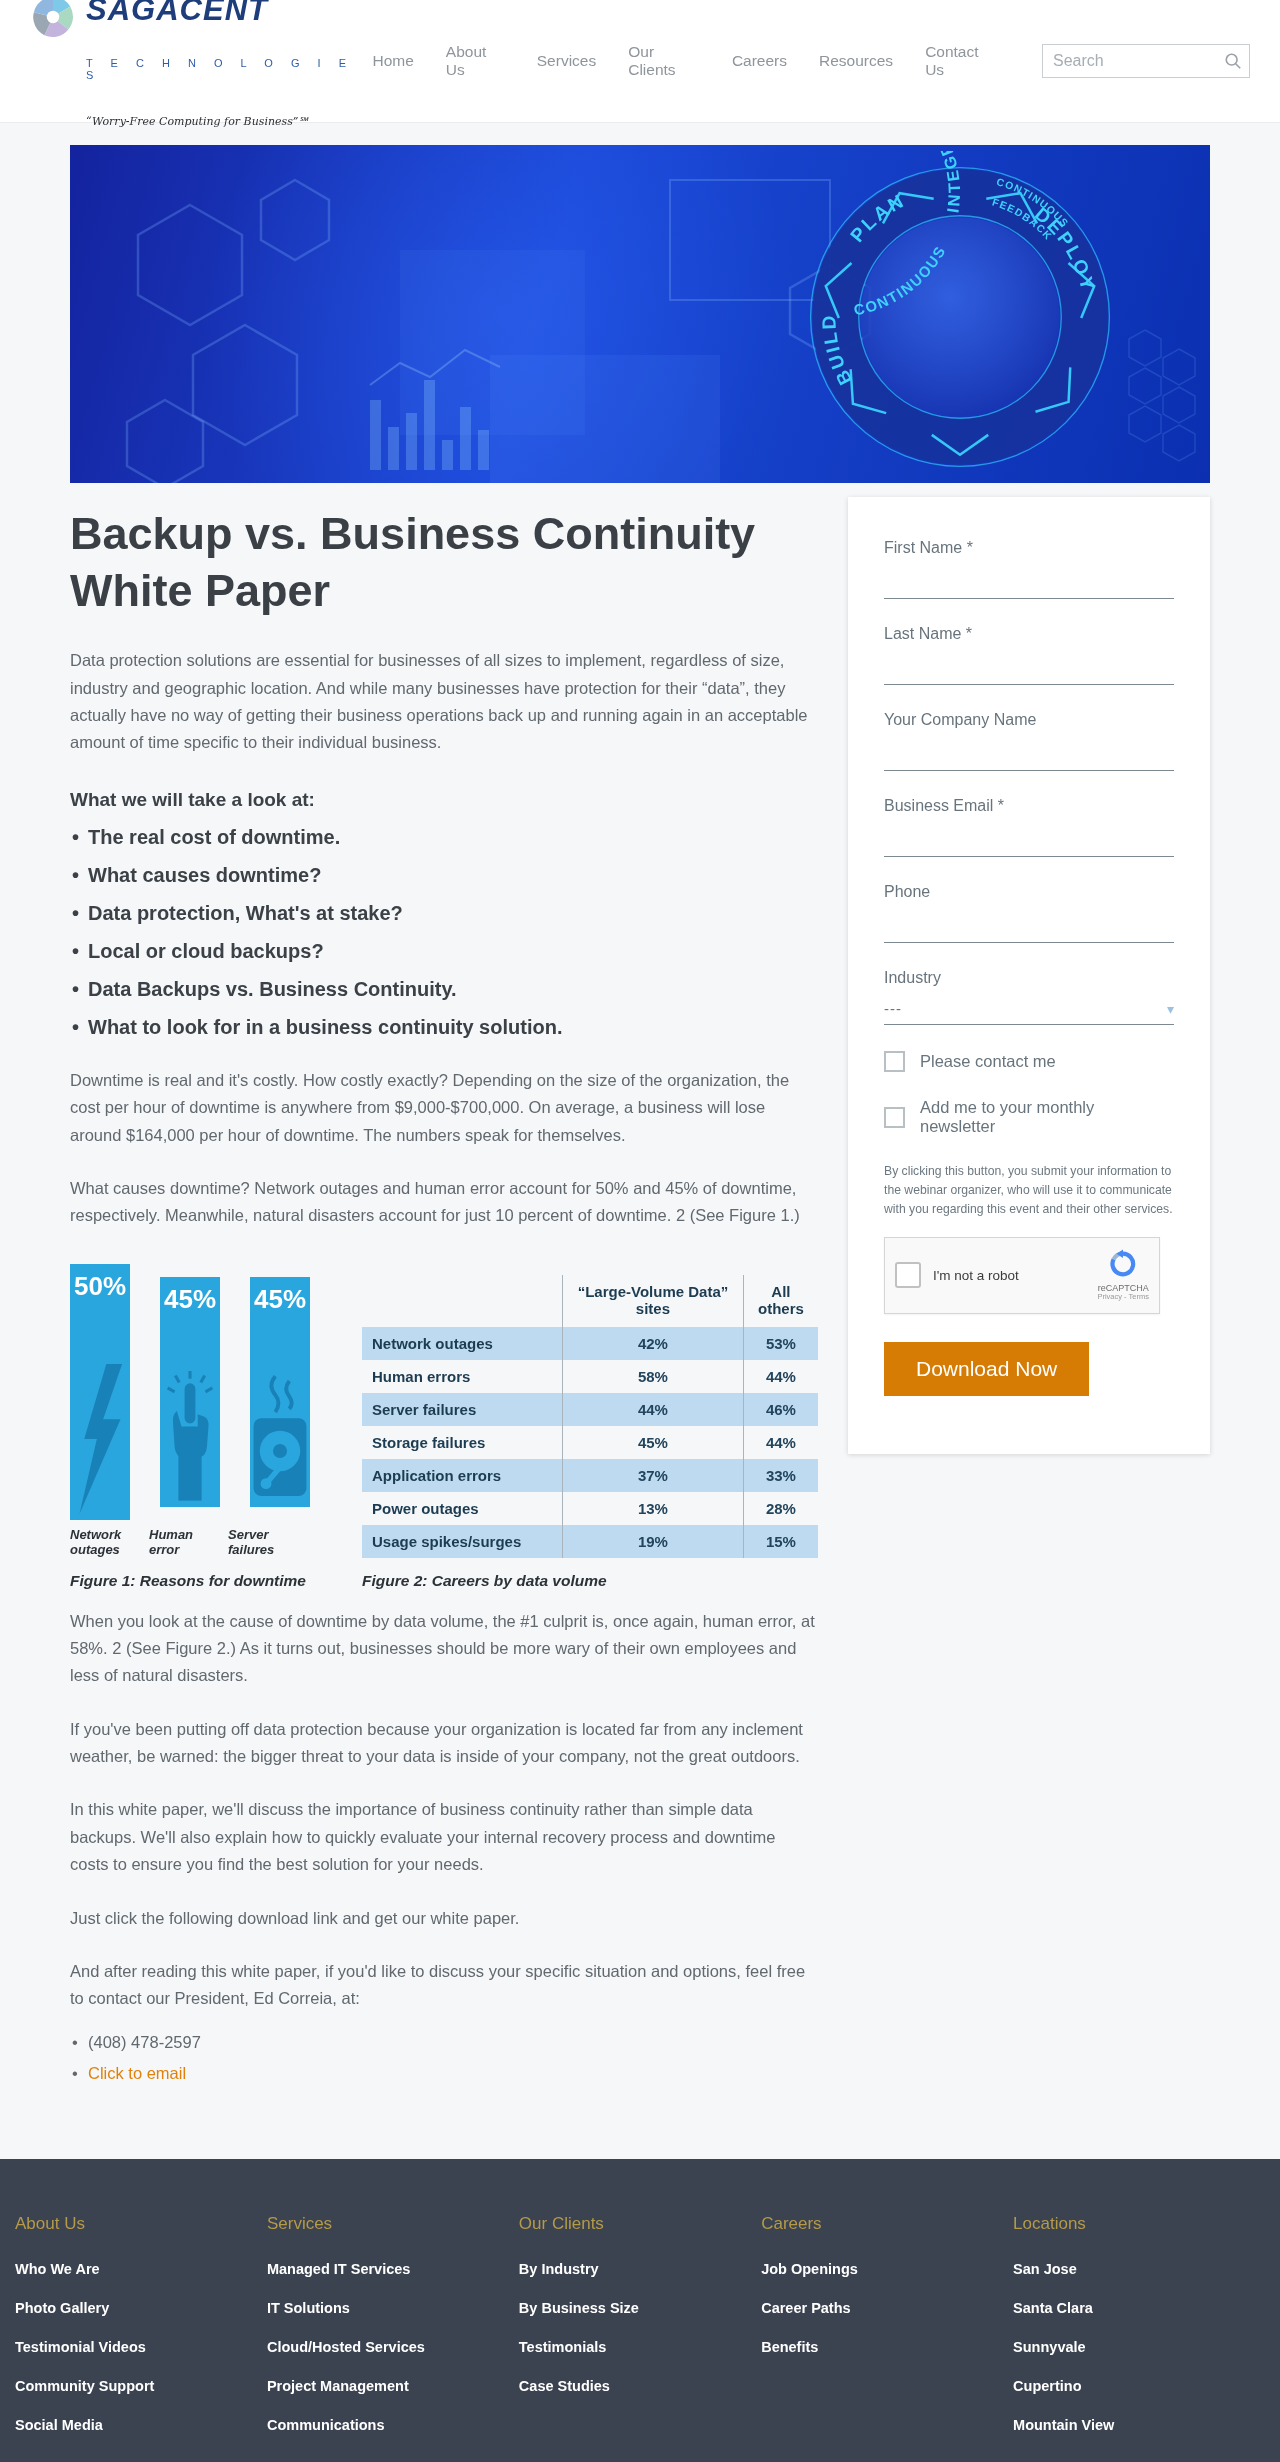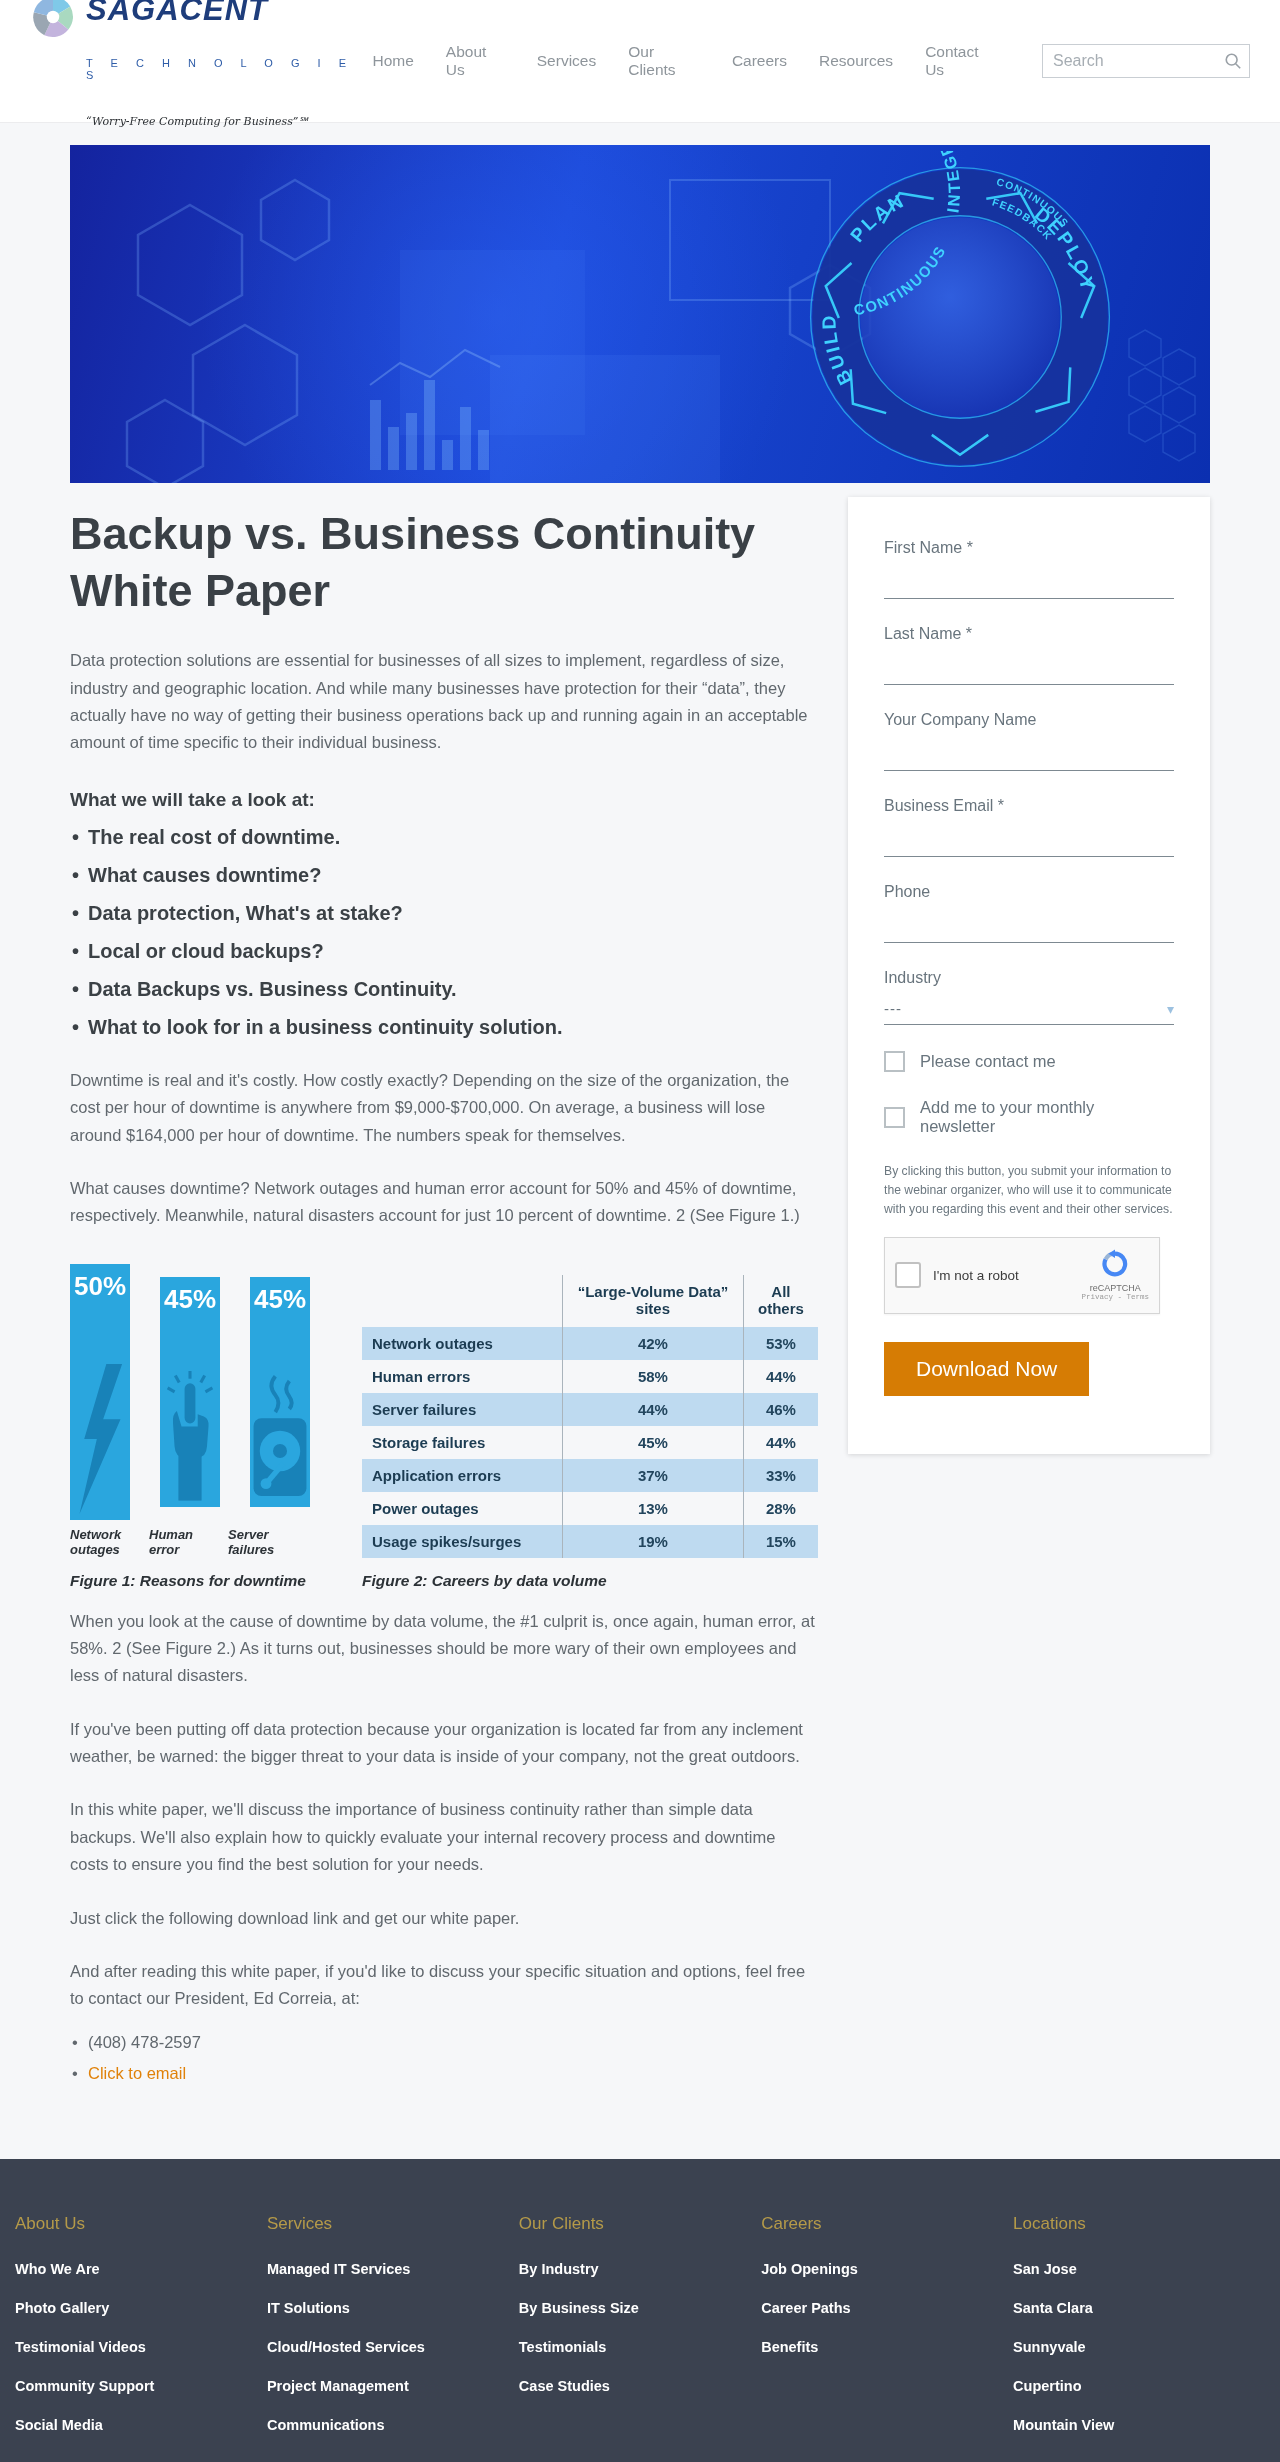--- a/index.html
+++ b/index.html
@@ -106,21 +106,21 @@
   .disclaimer { font-size: 12.2px; color: #6c7880; line-height: 1.55; margin: 24px 0 18px; }
   .recaptcha {
     width: 100%; max-width: 276px; border: 1px solid #d5d5d5; background: #f9f9f9;
     display: flex; align-items: center; gap: 12px; padding: 11px 10px;
     box-shadow: 0 1px 2px rgba(0,0,0,.05);
   }
   .rc-box { width: 26px; height: 26px; background: #fff; border: 2px solid #c1c1c1; border-radius: 3px; }
   .rc-label { font-size: 13.5px; color: #3c3c3c; }
   .rc-right { margin-left: auto; text-align: center; line-height: 1.15; }
   .rc-brand { font-size: 9px; color: #6d6d6d; }
-  .rc-links { font-size: 7.5px; color: #9a9a9a; font-family: Liberation Mono, monospace; }
+  .rc-links { font-size: 7.5px; color: #9a9a9a; }
   .download-btn {
     margin-top: 28px; display: inline-block; background: #d67c04; color: #fff;
     font-size: 21px; padding: 15px 32px; border: none; cursor: pointer;
     font-family: "Liberation Sans", sans-serif;
   }
   .contact-list { list-style: none; margin: -6px 0 0; }
   .contact-list li { font-size: 16.5px; margin: 12px 0; padding-left: 18px; position: relative; color: #61686e; }
   .contact-list li::before { content: "•"; position: absolute; left: 2px; }
   .email-link { color: #e0820a; text-decoration: none; }
   

